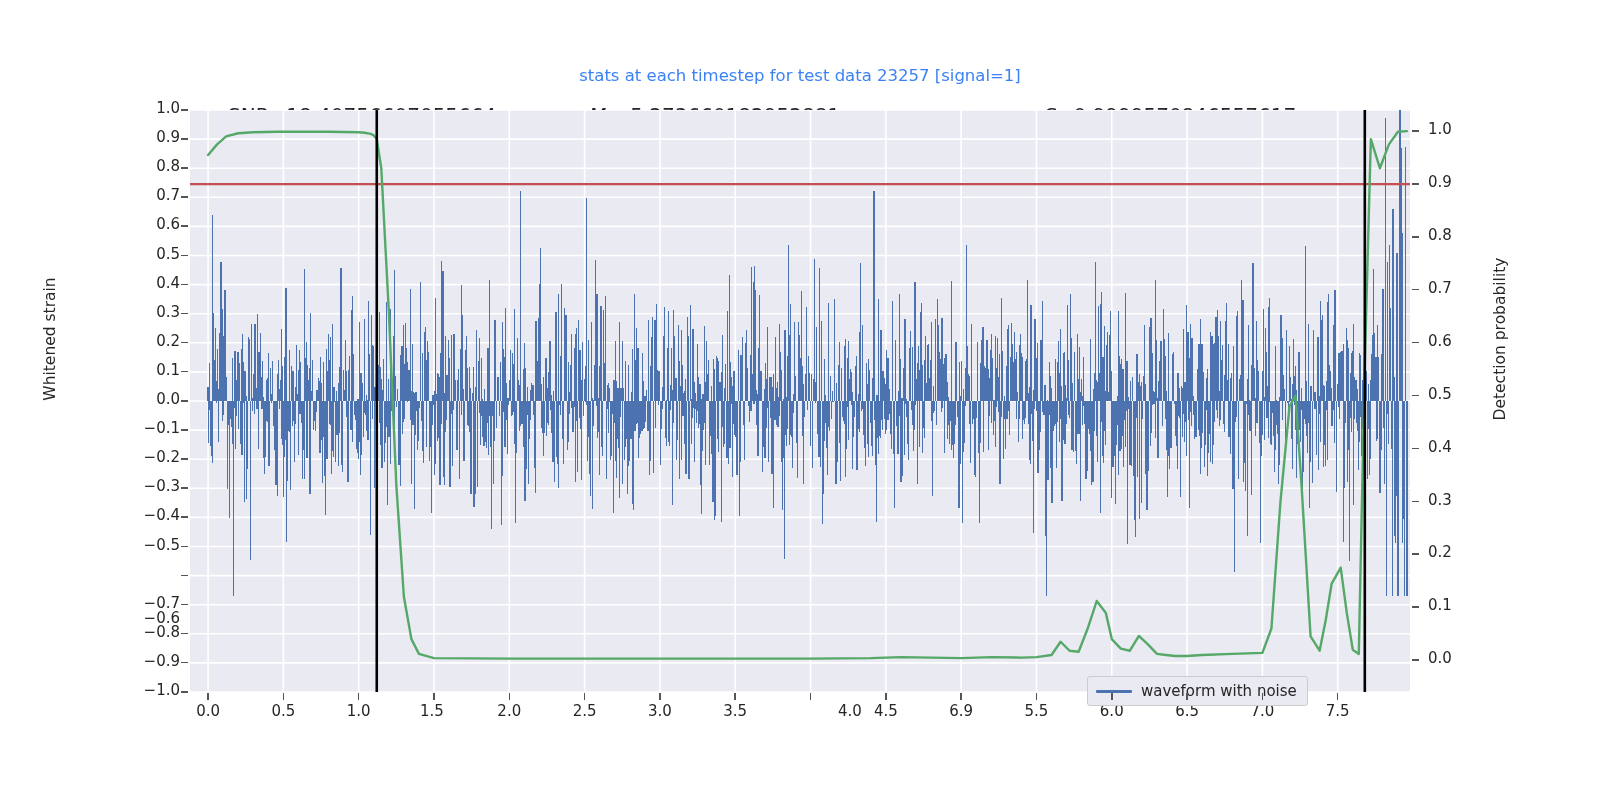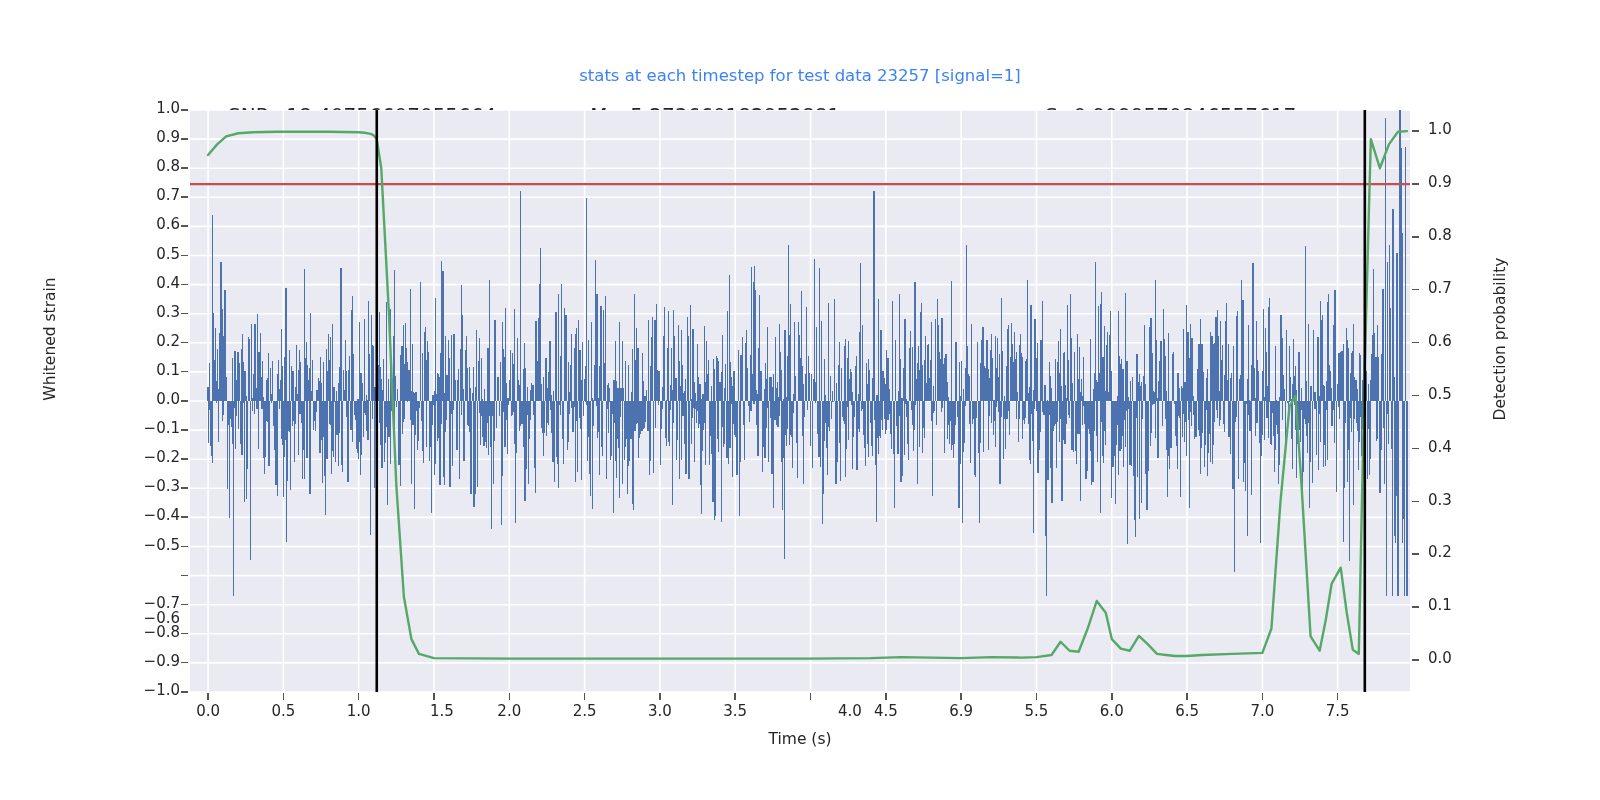--- a/index.html
+++ b/index.html
@@ -143,39 +143,42 @@
       <div class="tickR" style="top: 439.618px;">0.4</div>
       <div class="tickR" style="top: 492.527px;">0.3</div>
       <div class="tickR" style="top: 545.436px;">0.2</div>
       <div class="tickR" style="top: 598.345px;">0.1</div>
       <div class="tickR" style="top: 651.255px;">0.0</div>
     </div>
   <div id="ticksX">
       <div class="tickX" style="left: 168.074px; width: 80px;">0.0</div>
       <div class="tickX" style="left: 243.383px; width: 80px;">0.5</div>
       <div class="tickX" style="left: 318.691px; width: 80px;">1.0</div>
-      <div class="tickX" style="left: 402px; width: 80px;">1.5</div>
+      <div class="tickX" style="left: 392px; width: 80px;">1.5</div>
       <div class="tickX" style="left: 469.309px; width: 80px;">2.0</div>
       <div class="tickX" style="left: 544.617px; width: 80px;">2.5</div>
       <div class="tickX" style="left: 619.926px; width: 80px;">3.0</div>
       <div class="tickX" style="left: 695.235px; width: 80px;">3.5</div>
       <div class="tickX" style="left: 810px; width: 80px;">4.0</div>
       <div class="tickX" style="left: 845.852px; width: 80px;">4.5</div>
       <div class="tickX" style="left: 921.16px; width: 80px;">6.9</div>
       <div class="tickX" style="left: 996.469px; width: 80px;">5.5</div>
       <div class="tickX" style="left: 1071.78px; width: 80px;">6.0</div>
       <div class="tickX" style="left: 1147.09px; width: 80px;">6.5</div>
       <div class="tickX" style="left: 1222.4px; width: 80px;">7.0</div>
       <div class="tickX" style="left: 1297.7px; width: 80px;">7.5</div>
     </div>
 
   <div id="ylabel">Whitened strain</div>
   <div id="y2label">Detection probability</div>
-  <div id="xlabel">Time (s)</div>
-
+
+  <div id="legend">
+    <span class="swatch"></span>
+    <span class="lbl">waveform with noise</span>
+  </div>
 
 <div class="tickmark" style="left: 181px; top: 109px; width: 7px; height: 1.6px;"></div>
     <div class="tickmark" style="left: 181px; top: 138.1px; width: 7px; height: 1.6px;"></div>
     <div class="tickmark" style="left: 181px; top: 167.2px; width: 7px; height: 1.6px;"></div>
     <div class="tickmark" style="left: 181px; top: 196.3px; width: 7px; height: 1.6px;"></div>
     <div class="tickmark" style="left: 181px; top: 225.4px; width: 7px; height: 1.6px;"></div>
     <div class="tickmark" style="left: 181px; top: 254.5px; width: 7px; height: 1.6px;"></div>
     <div class="tickmark" style="left: 181px; top: 283.6px; width: 7px; height: 1.6px;"></div>
     <div class="tickmark" style="left: 181px; top: 312.7px; width: 7px; height: 1.6px;"></div>
     <div class="tickmark" style="left: 181px; top: 341.8px; width: 7px; height: 1.6px;"></div>

